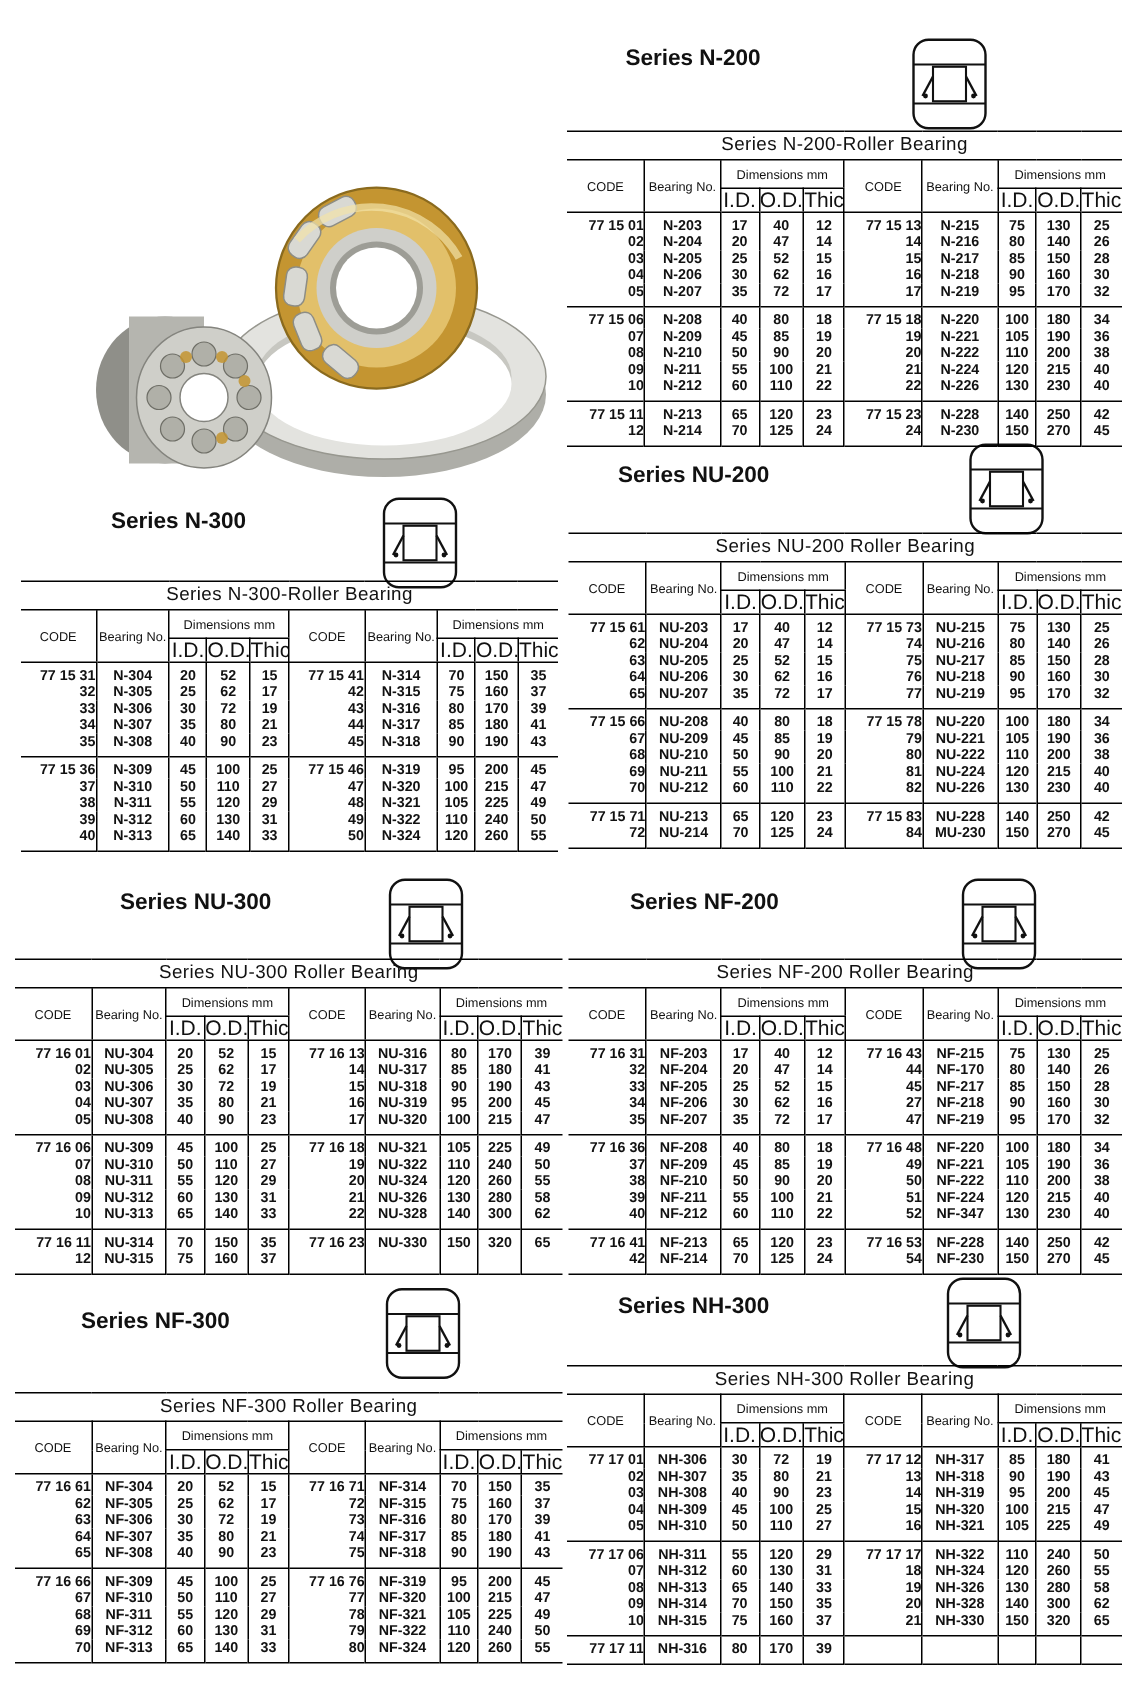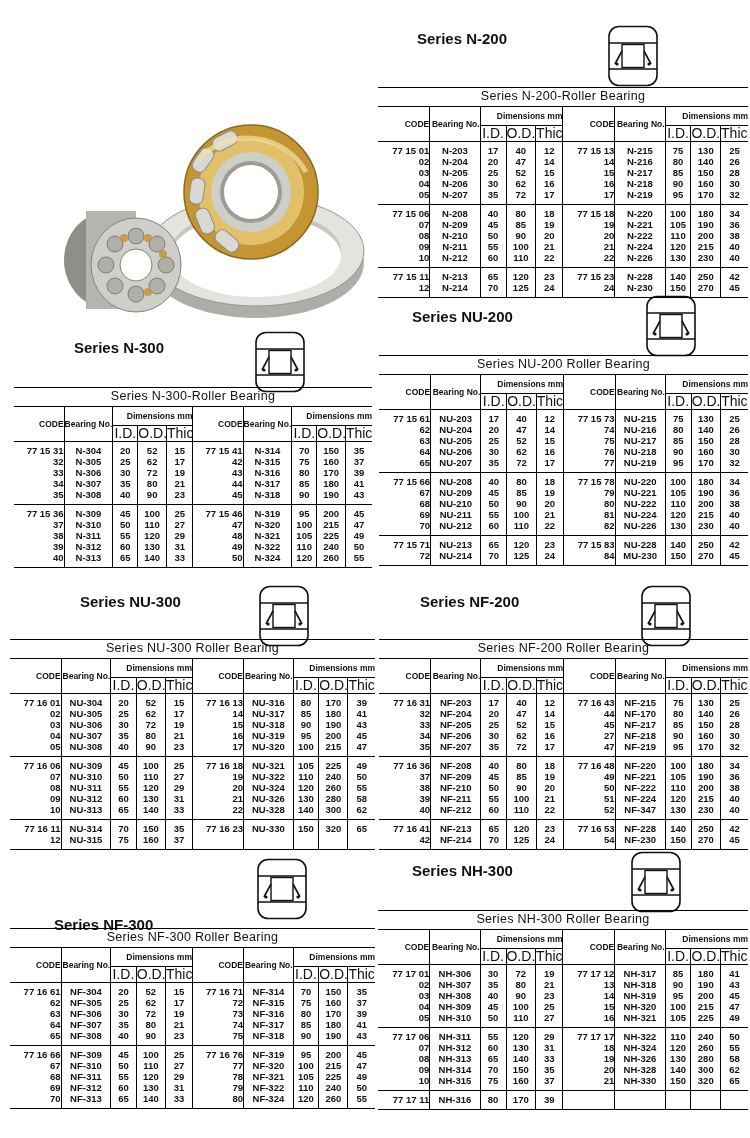--- a/index.html
+++ b/index.html
@@ -10,21 +10,21 @@
               font-style:italic;letter-spacing:.2px;}
   
   .sec-title{position:absolute;font-size:15px;font-weight:bold;white-space:nowrap;}
   .xsec-icon{position:absolute;}
   
   table.rbt{position:absolute;border-collapse:collapse;table-layout:fixed;
             font-size:9.5px;font-weight:bold;color:#111;border-bottom:1.5px solid #000;}
   table.rbt th,table.rbt td{padding:0;line-height:11px;overflow:hidden;}
   tr.cap th{border-top:1.5px solid #000;border-bottom:1px solid #000;font-weight:normal;
             font-size:12.5px;padding:3px 0 4px;letter-spacing:.3px;}
-  tr.hr1 th{font-weight:bold;font-size:8.5px;height:18px;vertical-align:middle;text-align:right;}
+  tr.hr1 th{font-weight:normal;font-size:8.5px;height:18px;vertical-align:middle;}
   tr.hr1 th[rowspan]{border-bottom:1px solid #000;}
   tr.hr2 th{font-weight:normal;font-size:14px;height:15px;border-bottom:1px solid #000;vertical-align:middle;}
   th.v,td.v{border-left:1px solid #000;}
   th.dims{border-bottom:1px solid #000;}
   table.rbt tbody{border-top:1px solid #000;}
   table.rbt td:not(:first-child){border-left:1px solid #000;}
   table.rbt tbody tr:first-child td{padding-top:3px;}
   table.rbt tbody tr:last-child td{padding-bottom:4px;}
   td.c-code{text-align:right;padding-right:6px;white-space:pre;}
   td.c-bearing{text-align:center;}
@@ -36,21 +36,21 @@
   #t-nu200{left:379px;top:355px;width:369px;}
   #t-nu300{left:10px;top:639px;width:365px;}
   #t-nf200{left:379px;top:639px;width:369px;}
   #t-nf300{left:10px;top:928px;width:365px;}
   #t-nh300{left:378px;top:910px;width:370px;}
   #h-n200{left:417px;top:30px;}   #i-n200{left:605px;top:24px;}
   #h-nu200{left:412px;top:308px;} #i-nu200{left:643px;top:294px;}
   #h-n300{left:74px;top:339px;}   #i-n300{left:252px;top:330px;}
   #h-nu300{left:80px;top:593px;}  #i-nu300{left:256px;top:584px;}
   #h-nf200{left:420px;top:593px;} #i-nf200{left:638px;top:584px;}
-  #h-nf300{left:54px;top:872px;margin-top:44px;}  #i-nf300{left:254px;top:857px;}
+  #h-nf300{left:54px;top:872px;}  #i-nf300{left:254px;top:857px;}
   #h-nh300{left:412px;top:862px;} #i-nh300{left:628px;top:850px;}
   #photo{position:absolute;left:38px;top:100px;}
 </style>
 </head>
 <body>
 
 <div id="page">
 
   <svg width="0" height="0" style="position:absolute">
     <defs>

